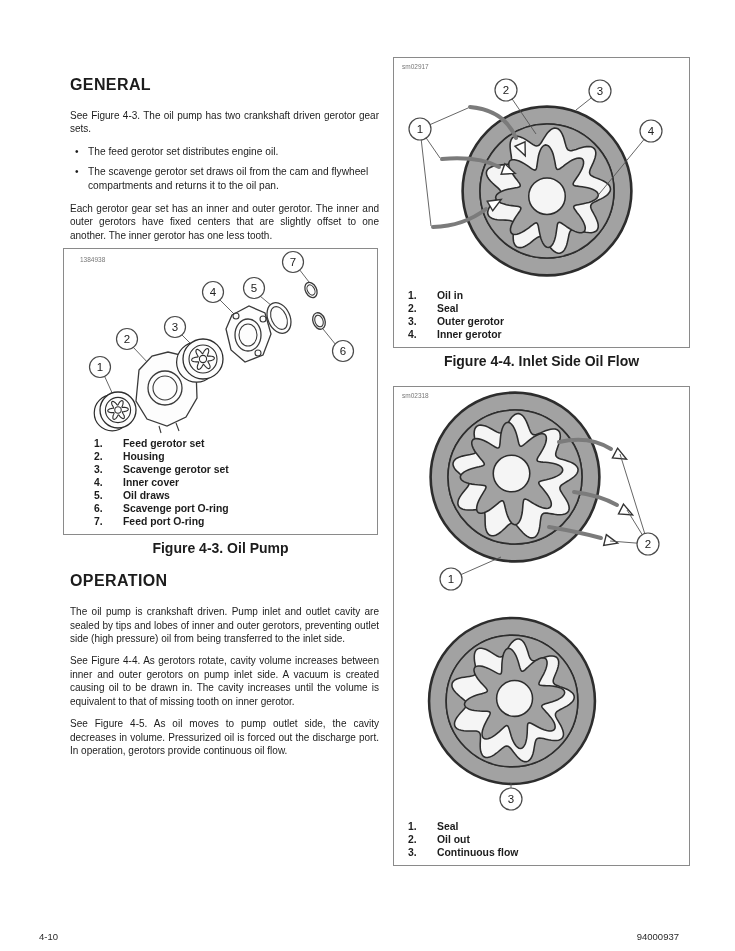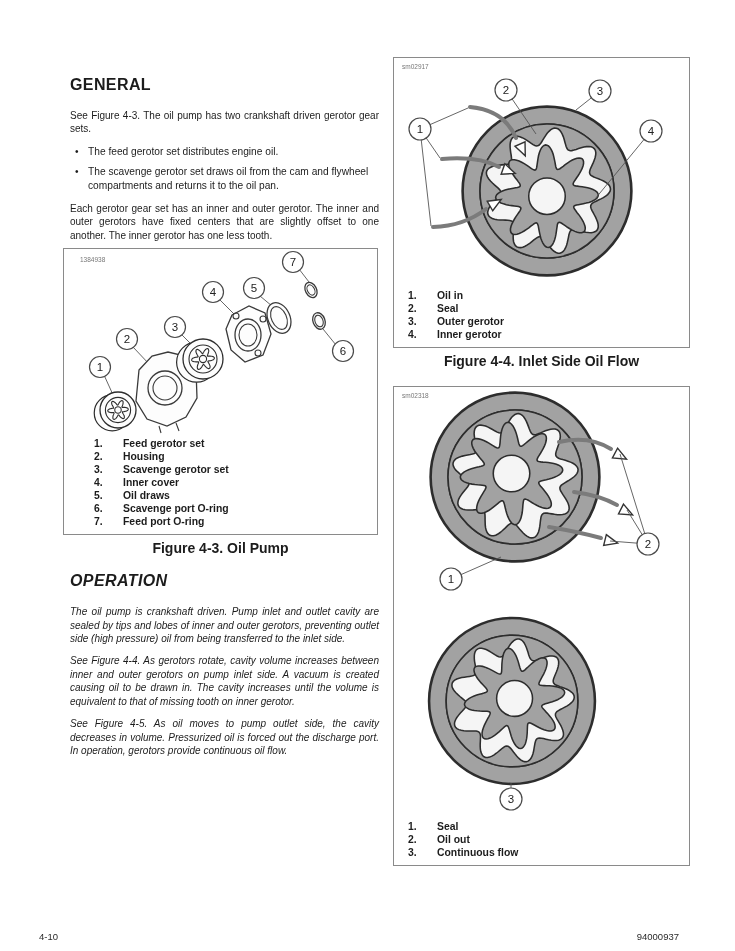--- a/index.html
+++ b/index.html
@@ -29,21 +29,21 @@
   .callout circle{fill:#fff;stroke:#4a4a4a;stroke-width:1.2;}
   .callout text{font-size:11.5px;fill:#222;text-anchor:middle;}
   .leader{stroke:#555;stroke-width:.9;fill:none;}
   .flow{stroke:#7b7b7b;stroke-width:4;fill:none;stroke-linecap:round;}
   .ahead{fill:#fff;stroke:#333;stroke-width:1.4;}
   .part{fill:#fdfdfd;stroke:#3a3a3a;stroke-width:1.3;}
   .partline{fill:none;stroke:#3a3a3a;stroke-width:1.1;}
   #page-footer{position:absolute;left:0;top:931px;width:735px;font-size:9.5px;color:#2a2a2a;}
   #footer-left{position:absolute;left:39px;}
   #footer-right{position:absolute;right:56px;text-align:center;}
-  #op-section{margin-top:12px;font-style:italic;}
+  #op-section{margin-top:12px;}
 </style>
 </head>
 <body>
 
 <div class="col" id="left-col">
 
   <section>
     <h2 class="sec">GENERAL</h2>
     <p class="body">See Figure 4-3. The oil pump has two crankshaft driven gerotor gear sets.</p>
     <ul class="bullets">

